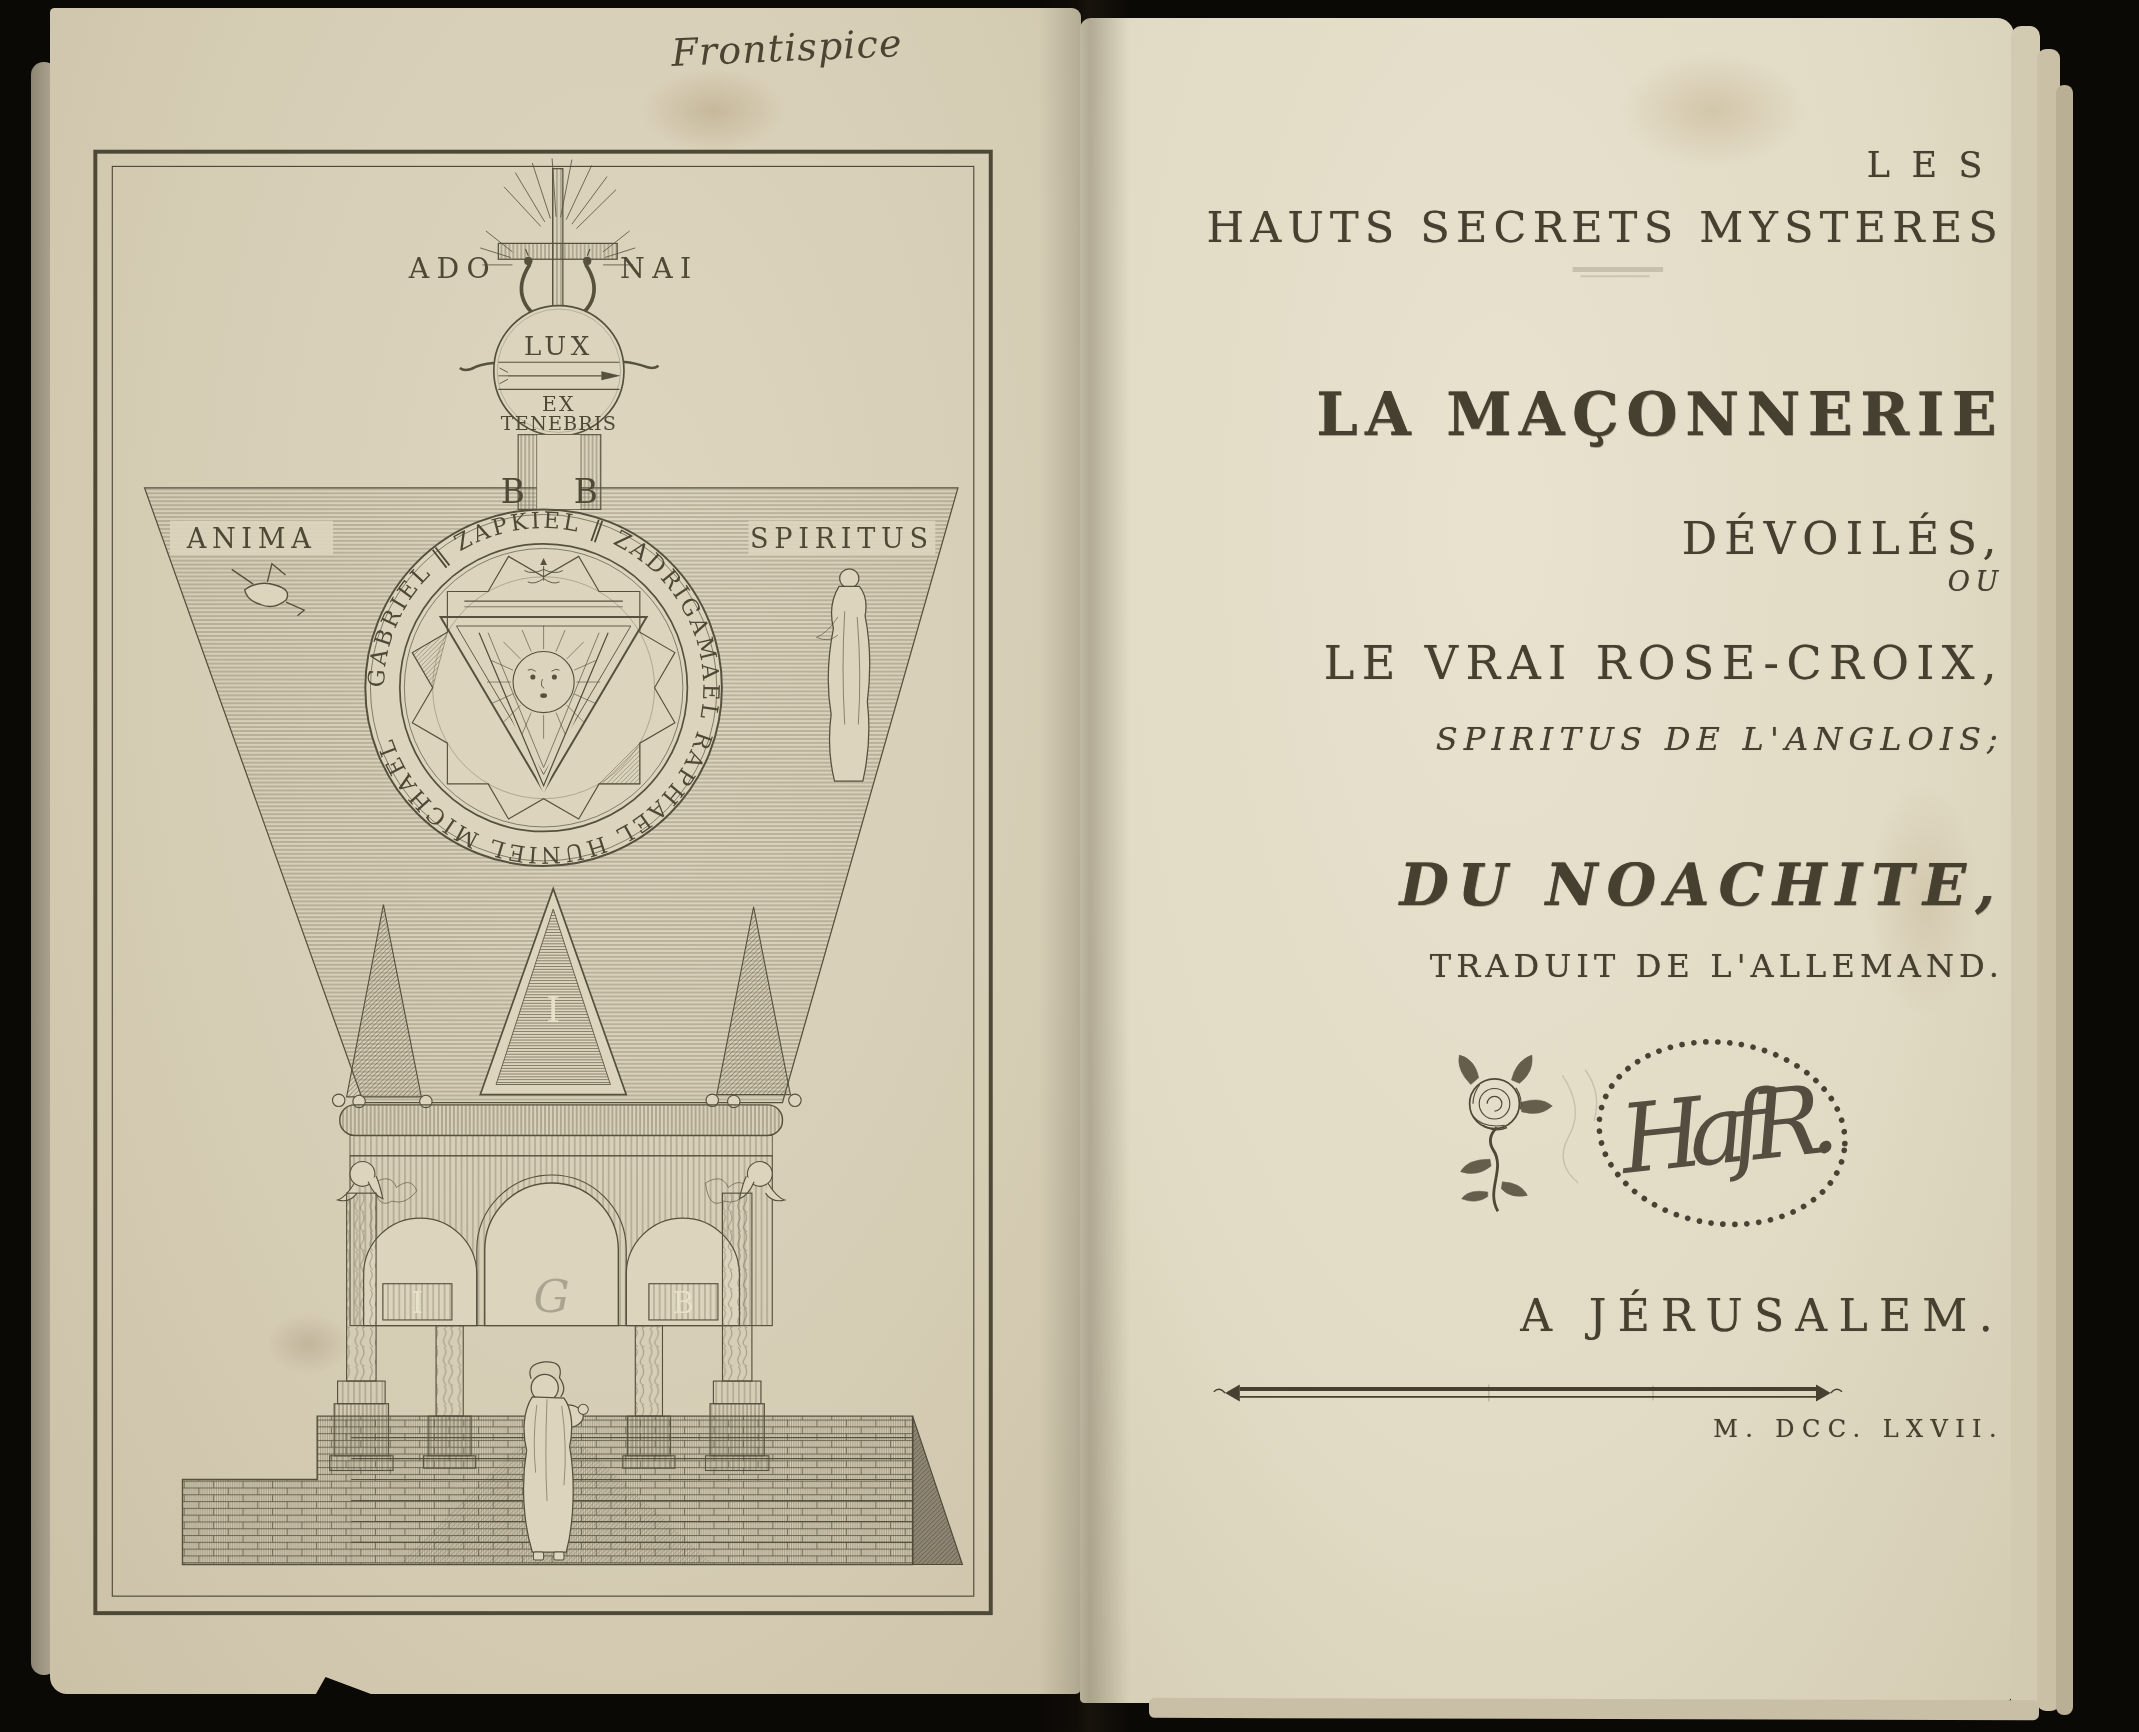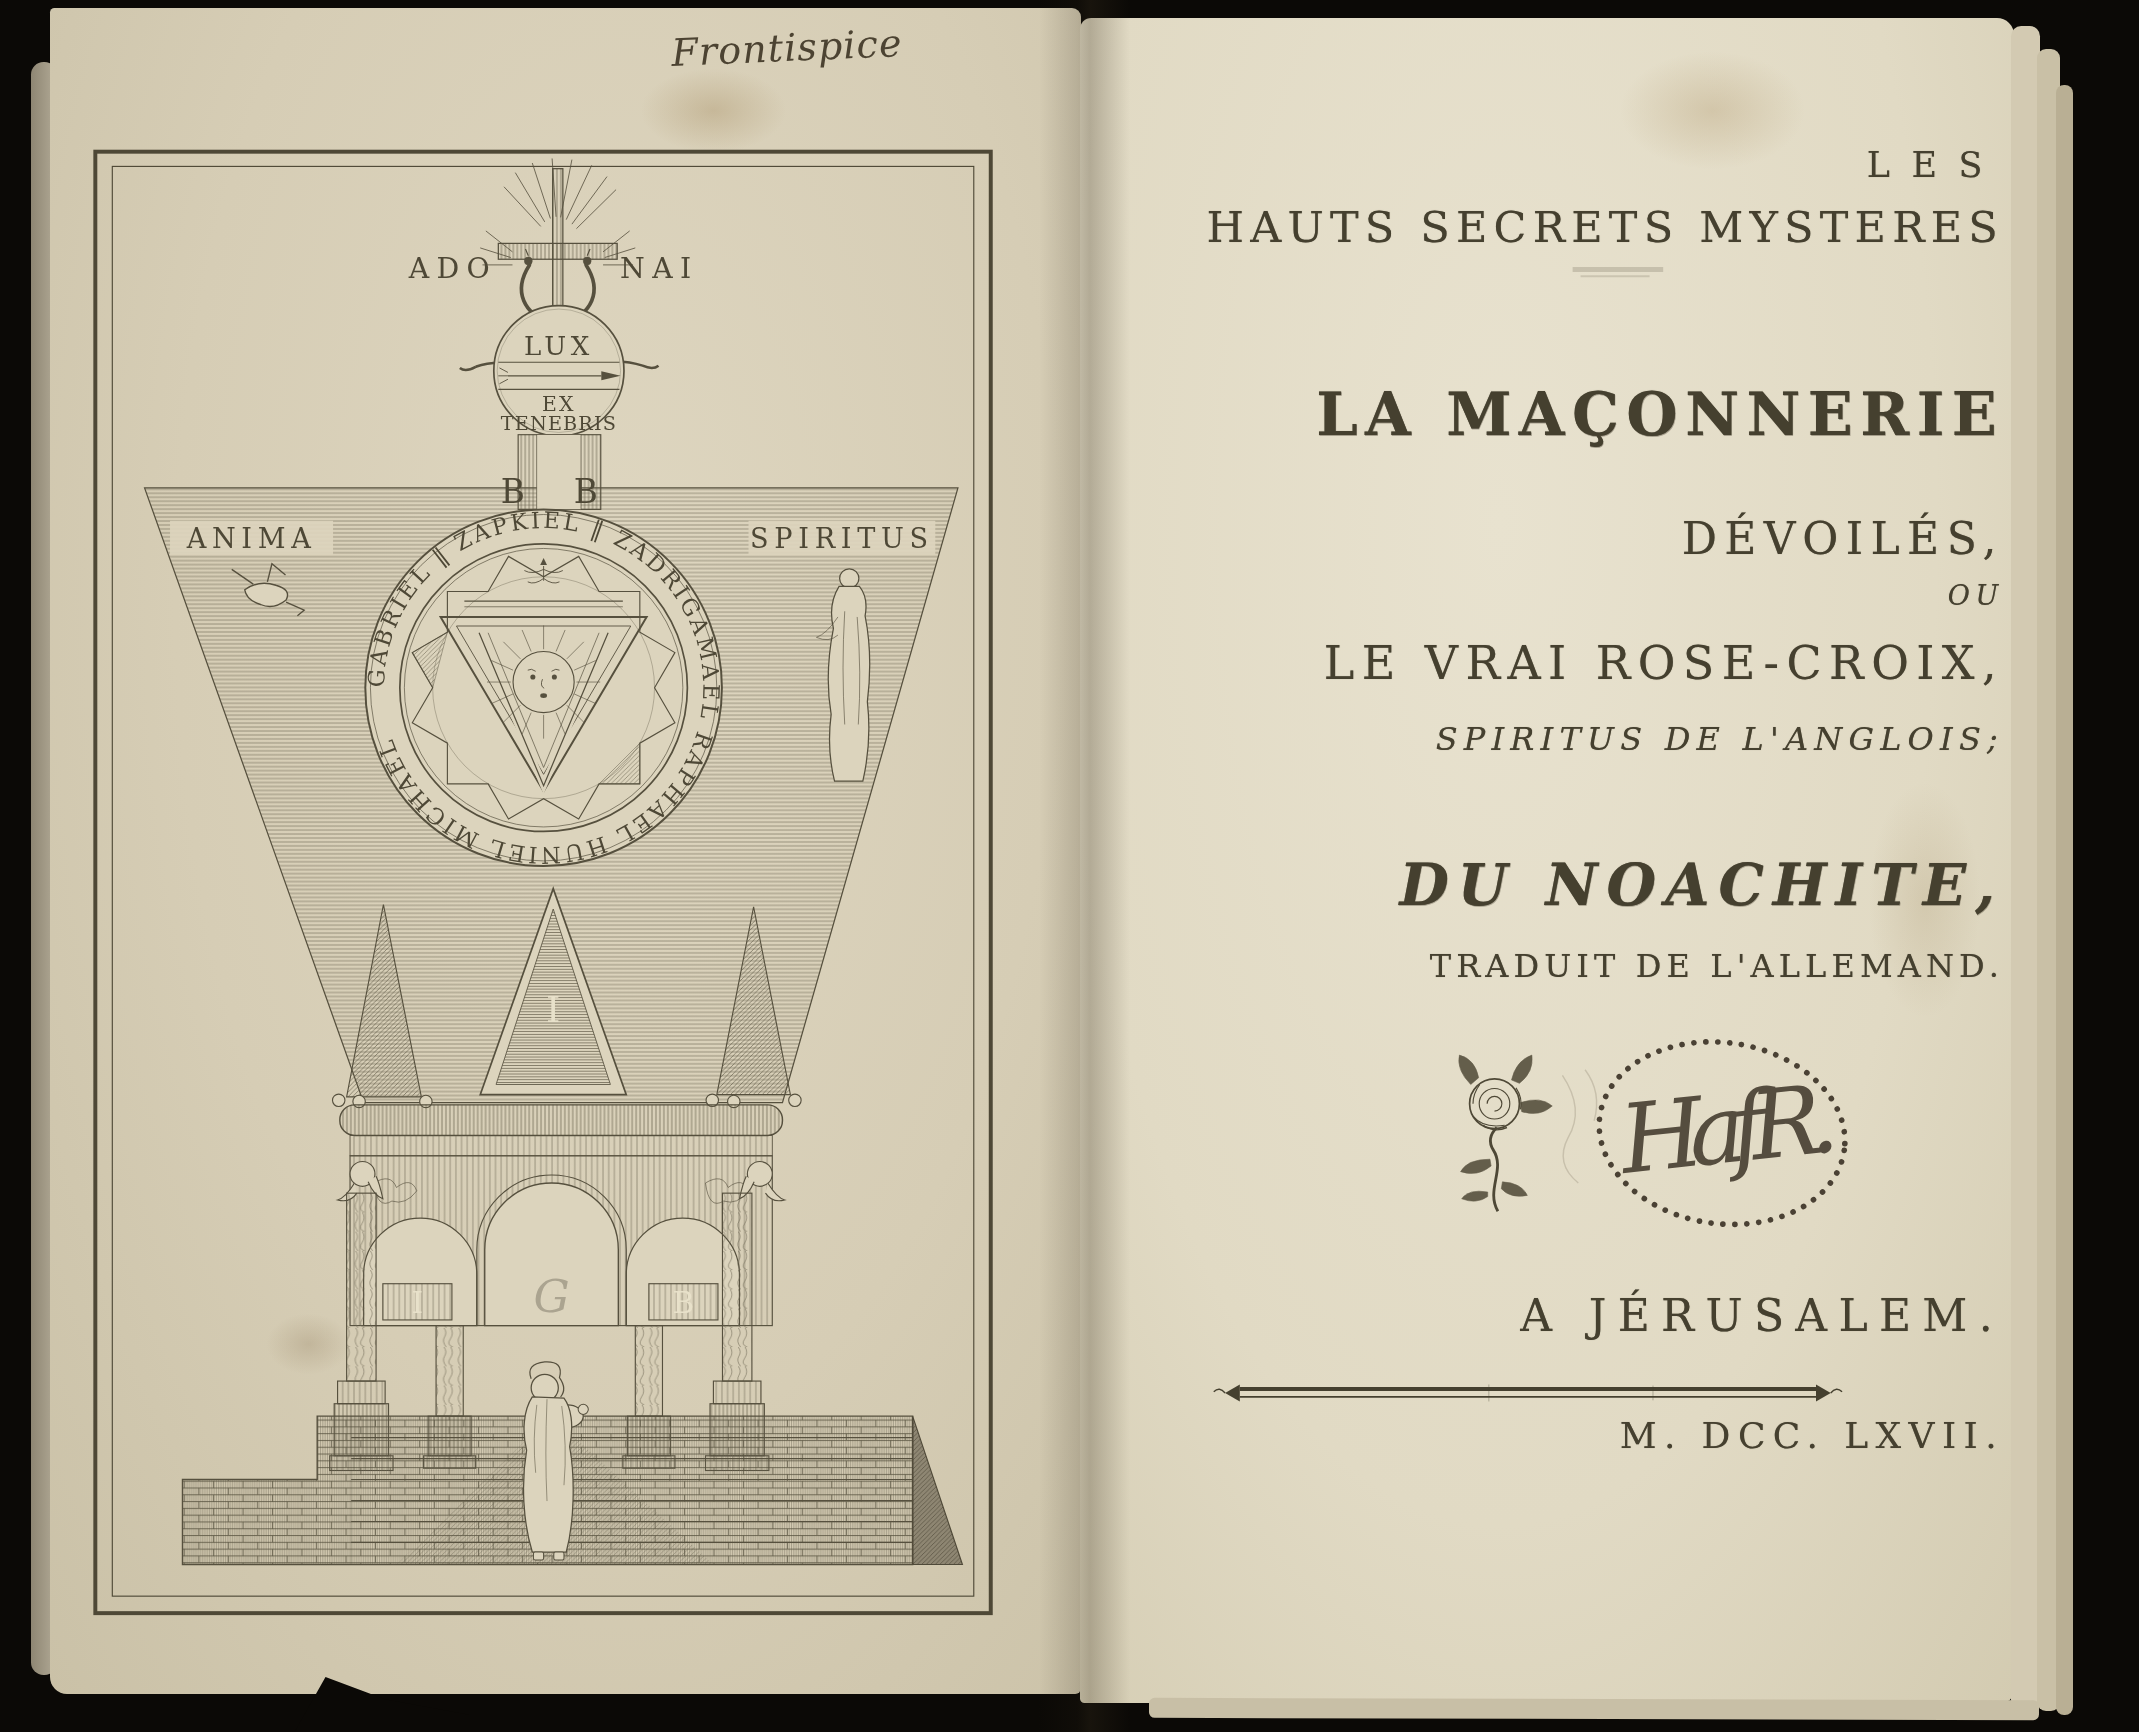--- a/index.html
+++ b/index.html
@@ -32,28 +32,28 @@
   .caption{position:absolute;left:640px;top:26px;width:294px;text-align:center;
     font-style:italic;font-size:38px;color:#4c4332;transform:rotate(-2.5deg);letter-spacing:1.1px;}
   .tp-line{position:absolute;left:1093px;width:911px;text-align:right;color:#45402f;
     text-shadow:0 0 0.7px rgba(62,55,40,.6);white-space:nowrap;}
   .t-les{top:145px;font-size:35px;letter-spacing:21.5px;}
   .t-psm{top:202px;font-size:43px;letter-spacing:6.2px;}
   .t-dhg{top:275px;font-size:41px;letter-spacing:5.1px;font-style:italic;}
   .t-de{top:351px;font-size:31px;letter-spacing:10.2px;}
   .t-lm{top:380px;font-size:59px;letter-spacing:7.4px;font-weight:700;text-shadow:0.6px 0.6px 0 rgba(62,55,40,.35),0 0 0.7px rgba(62,55,40,.6);}
   .t-dev{top:513px;font-size:44px;letter-spacing:7.4px;}
-  .t-ou{top:580px;font-size:27px;letter-spacing:5.7px;font-style:italic;}
+  .t-ou{top:566px;font-size:27px;letter-spacing:5.7px;font-style:italic;}
   .t-lvrc{top:636px;font-size:46px;letter-spacing:7.4px;}
   .t-tda{top:720px;font-size:32px;letter-spacing:6.2px;font-style:italic;}
   .t-suivi{top:806px;font-size:31px;letter-spacing:11.3px;}
   .t-dn{top:851px;font-size:57px;letter-spacing:9px;font-style:italic;font-weight:700;text-shadow:0.6px 0.6px 0 rgba(62,55,40,.3),0 0 0.7px rgba(62,55,40,.6);}
   .t-tdall{top:947px;font-size:32px;letter-spacing:5.1px;}
   .t-jer{top:1290px;font-size:44px;letter-spacing:11.3px;}
-  .t-date{top:1415px;font-size:36px;letter-spacing:7.4px;}
+  .t-date{top:1415px;font-size:24px;letter-spacing:7.4px;}
   svg.overlay{position:absolute;left:0;top:0;pointer-events:none;}
   svg text{font-family:"DejaVu Serif","Liberation Serif",serif;}
 </style>
 </head>
 <body>
 
 <div class="scene">
 
   <div class="under-sliver"></div>
   <div class="left-page"></div>

